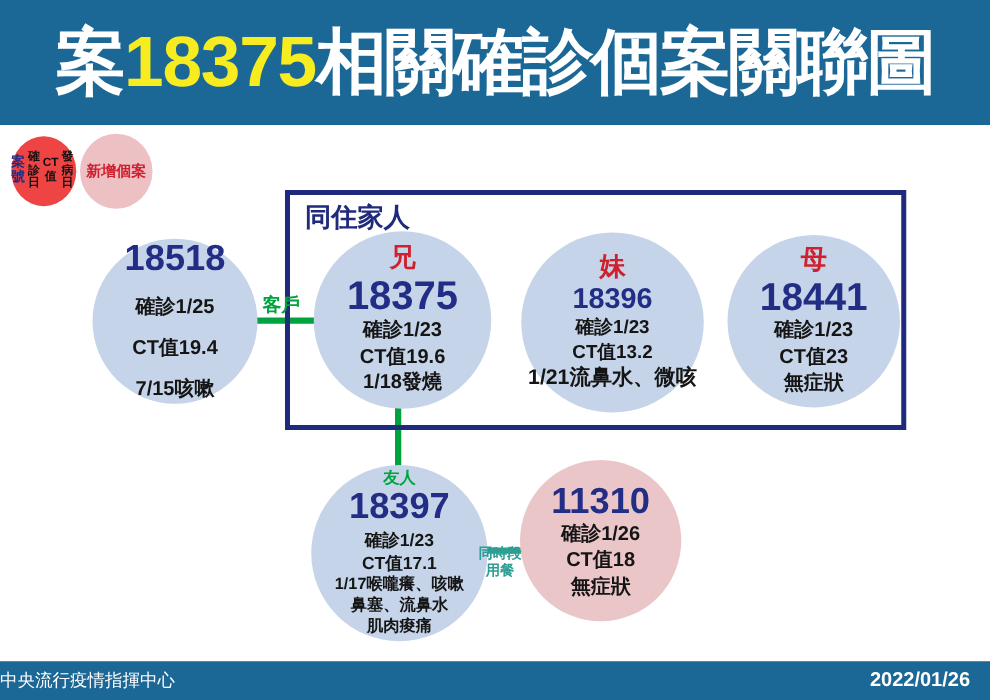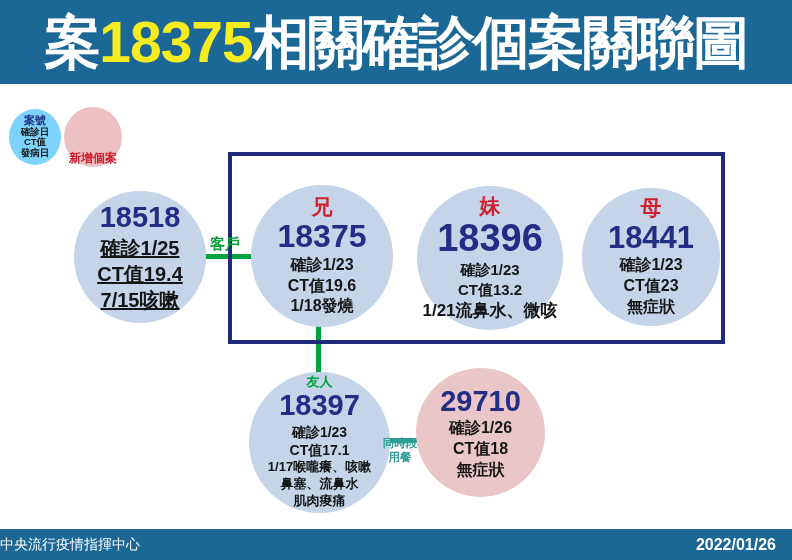--- a/index.html
+++ b/index.html
@@ -4,42 +4,42 @@
 <style>
   * { margin:0; padding:0; box-sizing:border-box; }
   html,body { background:#e8e8e8; }
   body { font-family:"Liberation Sans","DejaVu Sans",sans-serif; }
   .stage {
     position:relative; width:792px; height:560px; background:#ffffff;
     overflow:hidden; margin:0 auto;
   }
   
   .header {
-    position:absolute; left:0; top:0; width:792px; height:84px;
+    position:absolute; left:0; top:0; width:792px; height:100px;
     background:#1B6795; display:flex; align-items:center; justify-content:center;
     z-index:5;
   }
   .title {
     font-size:57px; font-weight:900; color:#ffffff; letter-spacing:-2px;
     white-space:nowrap; line-height:100px;
   }
   .title .hl { color:#F7EC1F; letter-spacing:-1px; }
   
   .legend-key {
     position:absolute; left:9px; top:109px; width:52px; height:56px;
-    border-radius:50%; background:#7dd3fc; z-index:4;
-    display:flex; flex-direction:column; align-items:center; justify-content:center;
+    border-radius:50%; background:#ef4444; z-index:4;
+    display:flex; align-items:center; justify-content:center;
     text-align:center;
   }
   .legend-key .k-id { font-size:11px; font-weight:bold; color:#222E85; line-height:1.05; }
   .legend-key .k-line { font-size:9.5px; color:#111111; line-height:1.12; font-weight:bold; }
   .legend-new {
     position:absolute; left:64px; top:107px; width:58px; height:60px;
     border-radius:50%; background:#EDC0C4; z-index:4;
-    display:flex; align-items:flex-end; justify-content:center;
+    display:flex; align-items:center; justify-content:center;
     font-size:12px; font-weight:bold; color:#D0202E;
   }
   
   .household-box {
     position:absolute; left:228px; top:152px; width:497px; height:192px;
     border:4px solid #1F2A7D; background:transparent; z-index:2;
   }
   .household-label {
     position:absolute; left:244px; top:160px; font-size:21px; font-weight:900;
     color:#1F2A7D; z-index:3;
@@ -63,28 +63,28 @@
     display:flex; flex-direction:column; align-items:center; justify-content:center;
     text-align:center;
   }
   .circle.blue { background:#C5D4E8; }
   .circle.pink { background:#EBC6C9; }
   .rel { font-weight:900; line-height:1.1; }
   .rel.red   { color:#D0202E; font-size:21px; }
   .rel.green { color:#00A33E; font-size:13px; }
   .num { font-weight:900; color:#222E85; line-height:1.15; }
   .detail { color:#151515; font-weight:bold; }
-  .c18518 { left:74px;  top:191px; width:132px; height:132px; }
+  .c18518 { left:74px;  top:191px; width:132px; height:132px;justify-content:space-between; }
   .c18518 .num { font-size:29px; }
-  .c18518 .detail { font-size:20px; line-height:1.3;text-decoration:underline; }
+  .c18518 .detail { font-size:16px; line-height:1.3; }
   .c18375 { left:251px; top:185px; width:142px; height:142px; }
   .c18375 .num { font-size:32px; }
   .c18375 .detail { font-size:16px; line-height:1.3; }
   .c18396 { left:417px; top:186px; width:146px; height:144px; }
-  .c18396 .num { font-size:38px; }
+  .c18396 .num { font-size:23px; }
   .c18396 .detail { font-size:15px; line-height:1.32; }
   .c18396 .detail.small { font-size:17px; }
   .c18441 { left:582px; top:188px; width:138px; height:138px; }
   .c18441 .num { font-size:31px; }
   .c18441 .detail { font-size:16px; line-height:1.3; }
   .c18397 { left:249px; top:372px; width:141px; height:141px; }
   .c18397 .num { font-size:29px; }
   .c18397 .detail { font-size:14px; line-height:1.3; }
   .c18397 .detail.small { font-size:13px; }
   .c18590 { left:416px; top:368px; width:129px; height:129px; }
@@ -126,20 +126,21 @@
   <div class="line line-customer"></div>
   <div class="line line-family"></div>
   <div class="line line-dining"></div>
   <div class="lbl-customer">客戶</div>
   <div class="lbl-dining">
     <div>同時段</div>
     <div>用餐</div>
   </div>
 
   <div class="household-box"></div>
+  <div class="household-label">同住家人</div>
 
   <div class="circle blue c18518">
     <div class="num">18518</div>
     <div class="detail">確診1/25</div>
     <div class="detail">CT值19.4</div>
     <div class="detail">7/15咳嗽</div>
   </div>
 
   <div class="circle blue c18375">
     <div class="rel red">兄</div>
@@ -169,21 +170,21 @@
     <div class="rel green">友人</div>
     <div class="num">18397</div>
     <div class="detail">確診1/23</div>
     <div class="detail">CT值17.1</div>
     <div class="detail small">1/17喉嚨癢、咳嗽</div>
     <div class="detail small">鼻塞、流鼻水</div>
     <div class="detail small">肌肉痠痛</div>
   </div>
 
   <div class="circle pink c18590">
-    <div class="num">29710</div>
+    <div class="num">11310</div>
     <div class="detail">確診1/26</div>
     <div class="detail">CT值18</div>
     <div class="detail">無症狀</div>
   </div>
 
   <div class="footer">
     <div class="footer-org">中央流行疫情指揮中心</div>
     <div class="footer-date">2022/01/26</div>
   </div>
 

